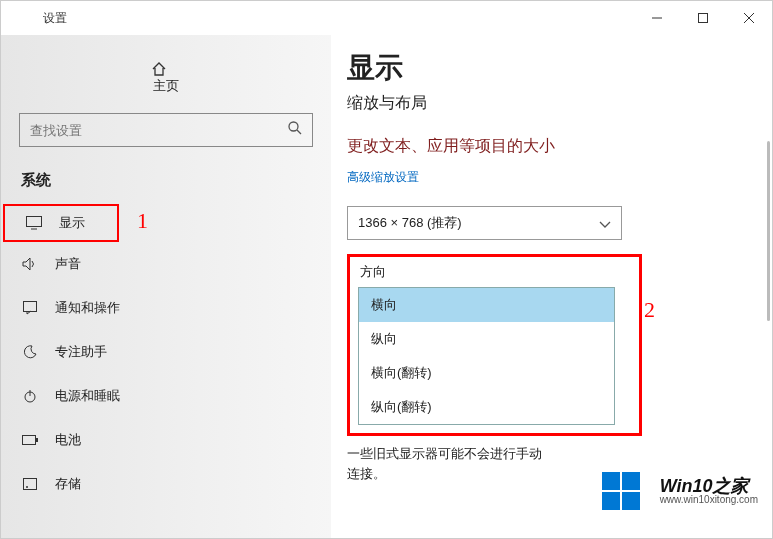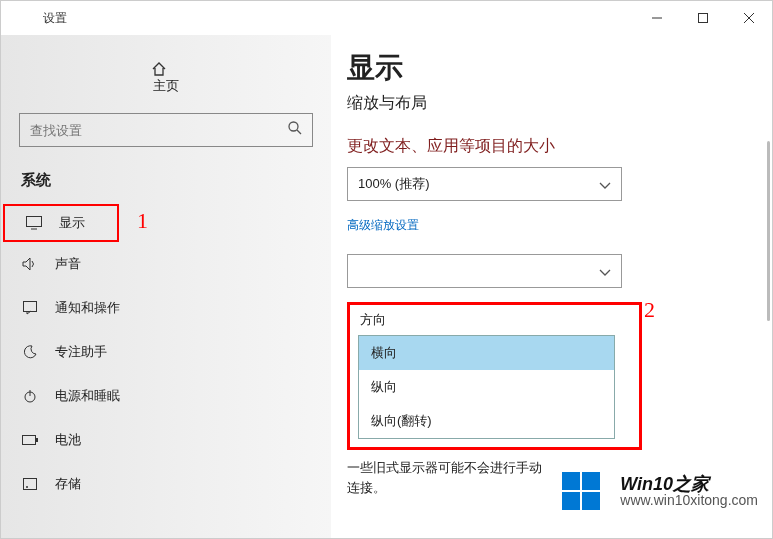--- a/index.html
+++ b/index.html
@@ -48,21 +48,21 @@
   
   .anno { position: absolute; color: #f00; font-size: 22px; font-family: serif; }
   .anno1 { left: 136px; top: 207px; }
   .anno2 { left: 643px; top: 296px; }
   
   .watermark { position: absolute; right: 14px; bottom: 28px; display:flex; align-items:center; gap:20px; }
   .wm-logo { display:grid; grid-template-columns: 18px 18px; grid-template-rows:18px 18px; gap:2px; }
   .wm-logo div { background:#0078d4; }
   .wm-text { display:flex; flex-direction:column; line-height:1; }
   .wm-text .t1 { font-size:18px; font-weight:bold; color:#111; font-style:italic; }
-  .wm-text .t2 { font-size:14px; color:#555; }
+  .wm-text .t2 { font-size:10px; color:#555; }
 </style>
 </head>
 <body>
 
 <div class="titlebar">
   <span class="titlebar-title">设置</span>
   <div class="win-ctrl">
       <svg viewBox="0 0 10 10">
         <line x1="0" y1="5" x2="10" y2="5" stroke="#333" stroke-width="1"></line>
       </svg>
@@ -160,38 +160,34 @@
       </span>
     <span>存储</span>
   </div>
 </div>
 
 <div class="main">
   <div class="scroll-ind"></div>
   <div class="h1">显示</div>
   <div class="sub">缩放与布局</div>
   <div class="label">更改文本、应用等项目的大小</div>
-  <div class="combo">
-    <span>100% (推荐)</span>
-    <span class="chev"><svg width="12" height="8" viewBox="0 0 12 8">
-          <path d="M1 1 L6 6 L11 1" fill="none" stroke="#555" stroke-width="1.3"></path>
-        </svg></span>
-  </div>
   <a class="link">高级缩放设置</a>
   <div class="combo">
+    <span>1366 × 768 (推荐)</span>
     <span class="chev"><svg width="12" height="8" viewBox="0 0 12 8">
           <path d="M1 1 L6 6 L11 1" fill="none" stroke="#555" stroke-width="1.3"></path>
         </svg></span>
   </div>
 
   <div class="red-box2">
     <div class="orient-label">方向</div>
     <div class="dropdown-open">
       <div class="dd-item sel">横向</div>
       <div class="dd-item">纵向</div>
+      <div class="dd-item">横向(翻转)</div>
       <div class="dd-item">纵向(翻转)</div>
     </div>
   </div>
   <div class="note">一些旧式显示器可能不会进行手动连接。</div>
 </div>
 
 <div class="anno anno1">1</div>
 <div class="anno anno2">2</div>
 
 <div class="watermark">

